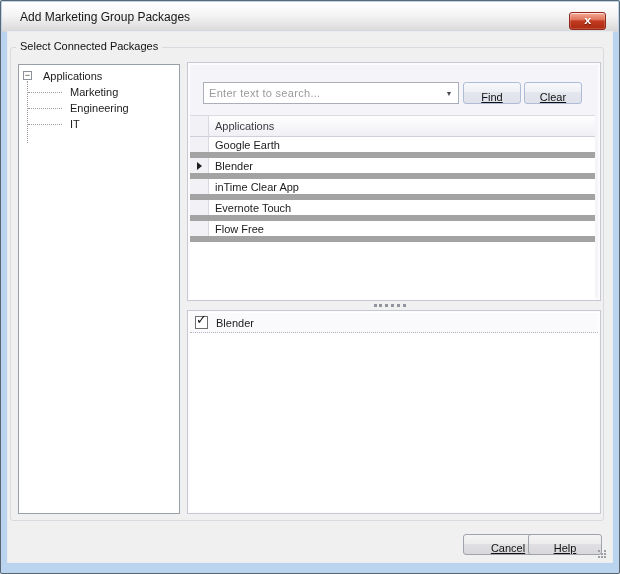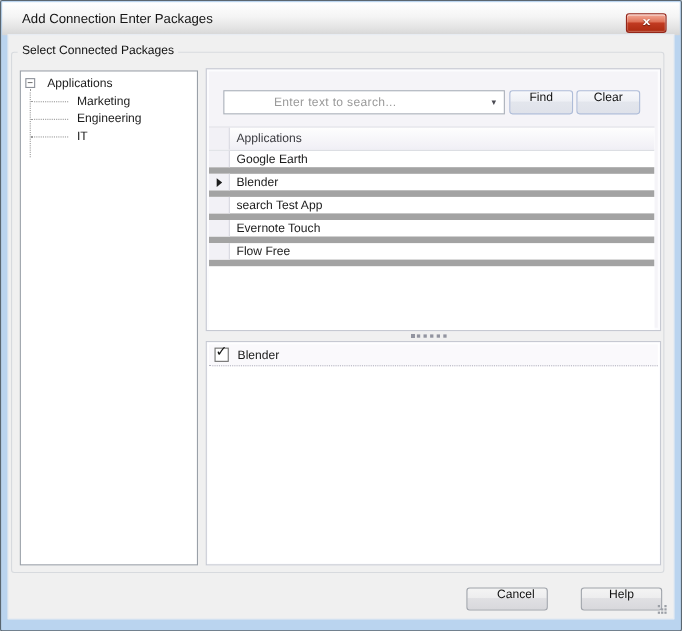--- a/index.html
+++ b/index.html
@@ -40,26 +40,26 @@
   .tree-vline{position:absolute;left:8px;top:16px;height:62px;border-left:1px dotted #9a9a9a;}
   .tree-child{padding-left:51px;}
   .tree-child::before{content:"";position:absolute;left:9px;top:8px;width:34px;
     border-top:1px dotted #9a9a9a;}
   
   .upper-panel{position:absolute;left:187px;top:62px;width:414px;height:239px;
     background:#f5f4f8;border:1px solid #c6c9d2;box-shadow:inset 0 0 0 2px #fcfcfe;}
   .search-combo{position:absolute;left:15px;top:19px;width:256px;height:22px;
     background:#fff;border:1px solid #a9aeb8;display:flex;}
   .search-input{flex:1;border:none;outline:none;padding:0 5px;font:inherit;
-    color:#1b1b1b;background:transparent;min-width:0;margin-left:40px;}
+    color:#1b1b1b;background:transparent;min-width:0;}
   .search-input::placeholder{color:#9a9a9a;opacity:1;letter-spacing:.3px;}
   .combo-drop{width:18px;display:flex;align-items:center;justify-content:center;
     cursor:pointer;color:#4a4a52;font-size:7px;}
-  .btn{display:flex;align-items:flex-start;justify-content:center;border-radius:3px;
-    cursor:pointer;color:#111;}
+  .btn{display:flex;align-items:flex-end;justify-content:center;border-radius:3px;
+    cursor:pointer;color:#111;text-decoration:underline;}
   .btn-blue{border:1px solid #aebcd8;
     background:linear-gradient(180deg,#f7f8fb 0%,#eef0f5 45%,#e3e6ed 48%,#dfe2ea 100%);}
   .find-btn{position:absolute;left:275px;top:19px;width:58px;height:22px;}
   .clear-btn{position:absolute;left:336px;top:19px;width:58px;height:22px;}
   
   .grid{position:absolute;left:2px;top:52px;width:405px;height:185px;background:#fff;
     border-top:1px solid #dadae2;overflow:hidden;}
   .grid-row{display:flex;height:21px;border-bottom:6px solid #a3a3a3;align-items:stretch;}
   .grid-ind{width:19px;flex:0 0 19px;background:#f2f1f6;border-right:1px solid #d8d8e0;
     display:flex;align-items:center;justify-content:center;}
@@ -77,34 +77,34 @@
   .sel-row{position:absolute;left:2px;right:2px;top:2px;height:20px;background:#faf9fc;
     border-bottom:1px dotted #b4b4c0;display:flex;align-items:center;cursor:default;}
   .checkbox{position:relative;width:13px;height:13px;margin-left:5px;background:#fff;
     border:1px solid #6e6e6e;cursor:pointer;flex:0 0 13px;}
   .check-mark{position:absolute;left:0px;top:-4px;font-size:13px;font-weight:bold;color:#111;line-height:1;}
   .sel-label{margin-left:8px;}
   
   .btn-std{border:1px solid #9fa3aa;
     background:linear-gradient(180deg,#f4f4f4 0%,#ededee 45%,#e0e0e3 48%,#d8d8dc 100%);}
   .apply-btn{position:absolute;left:368px;top:534px;width:74px;height:21px;}
-  .cancel-btn{position:absolute;left:424px;top:534px;width:74px;height:21px;padding-left:16px;}
+  .cancel-btn{position:absolute;left:463px;top:534px;width:74px;height:21px;padding-left:16px;}
   .help-btn{position:absolute;left:528px;top:534px;width:74px;height:21px;}
   
   .resize-grip{position:absolute;left:598px;top:550px;width:2px;height:2px;background:#9b9fa6;
     box-shadow:6px 0 #9b9fa6, 6px 3px #9b9fa6, 6px 6px #9b9fa6, 3px 3px #9b9fa6, 3px 6px #9b9fa6, 0 6px #9b9fa6;
     cursor:nwse-resize;}
 </style>
 </head>
 <body>
 
 <div class="screen">
   <div class="win-frame">
     <div class="titlebar">
-      <div class="title-text">Add Connection Enter Packages</div>
+      <div class="title-text">Add Marketing Group Packages</div>
     </div>
   </div>
 
   <div class="close-btn">
     <span class="close-x">x</span>
   </div>
 
   <div class="client"></div>
 
   <div class="groupbox"></div>
@@ -153,21 +153,21 @@
         <div class="grid-cell">Google Earth</div>
       </div>
       <div class="grid-row">
         <div class="grid-ind">
           <span class="row-arrow"></span>
         </div>
         <div class="grid-cell">Blender</div>
       </div>
       <div class="grid-row">
         <div class="grid-ind"></div>
-        <div class="grid-cell">search Test App</div>
+        <div class="grid-cell">inTime Clear App</div>
       </div>
       <div class="grid-row">
         <div class="grid-ind"></div>
         <div class="grid-cell">Evernote Touch</div>
       </div>
       <div class="grid-row">
         <div class="grid-ind"></div>
         <div class="grid-cell">Flow Free</div>
       </div>
     </div>

